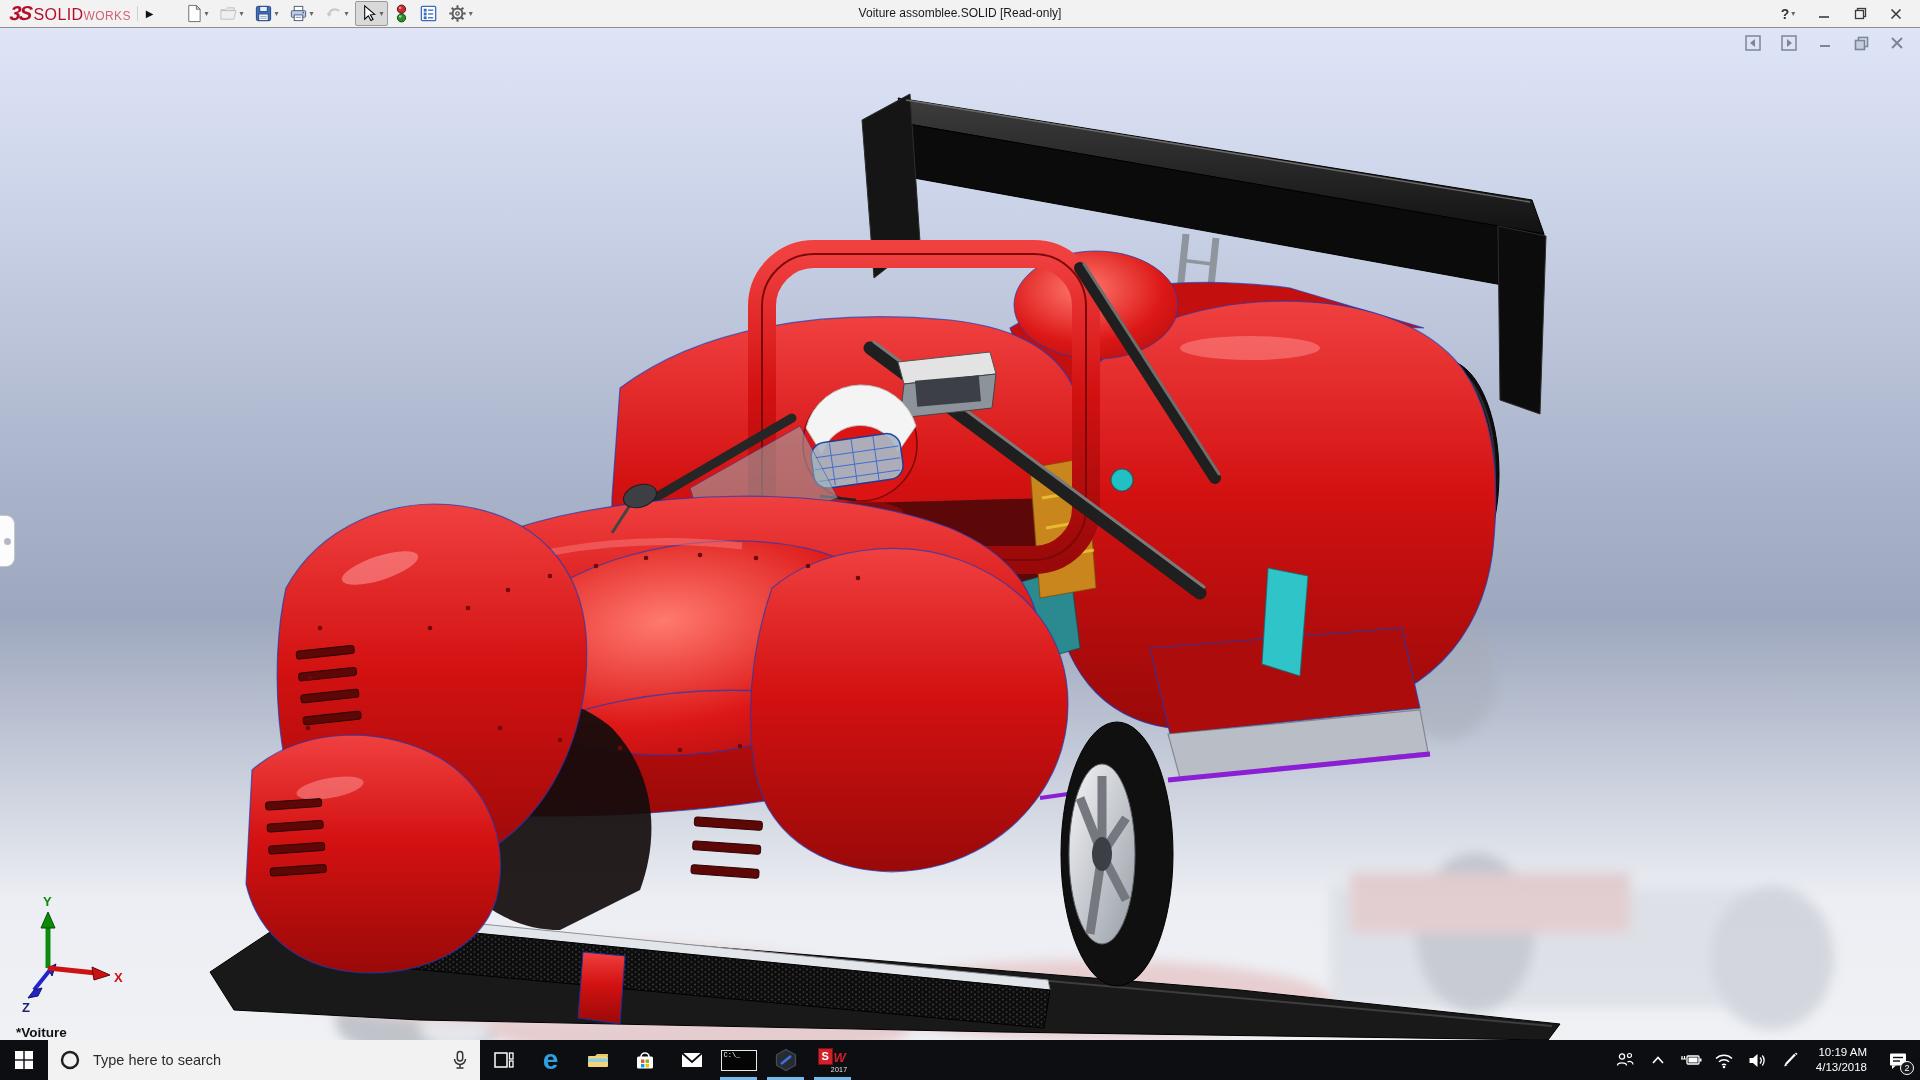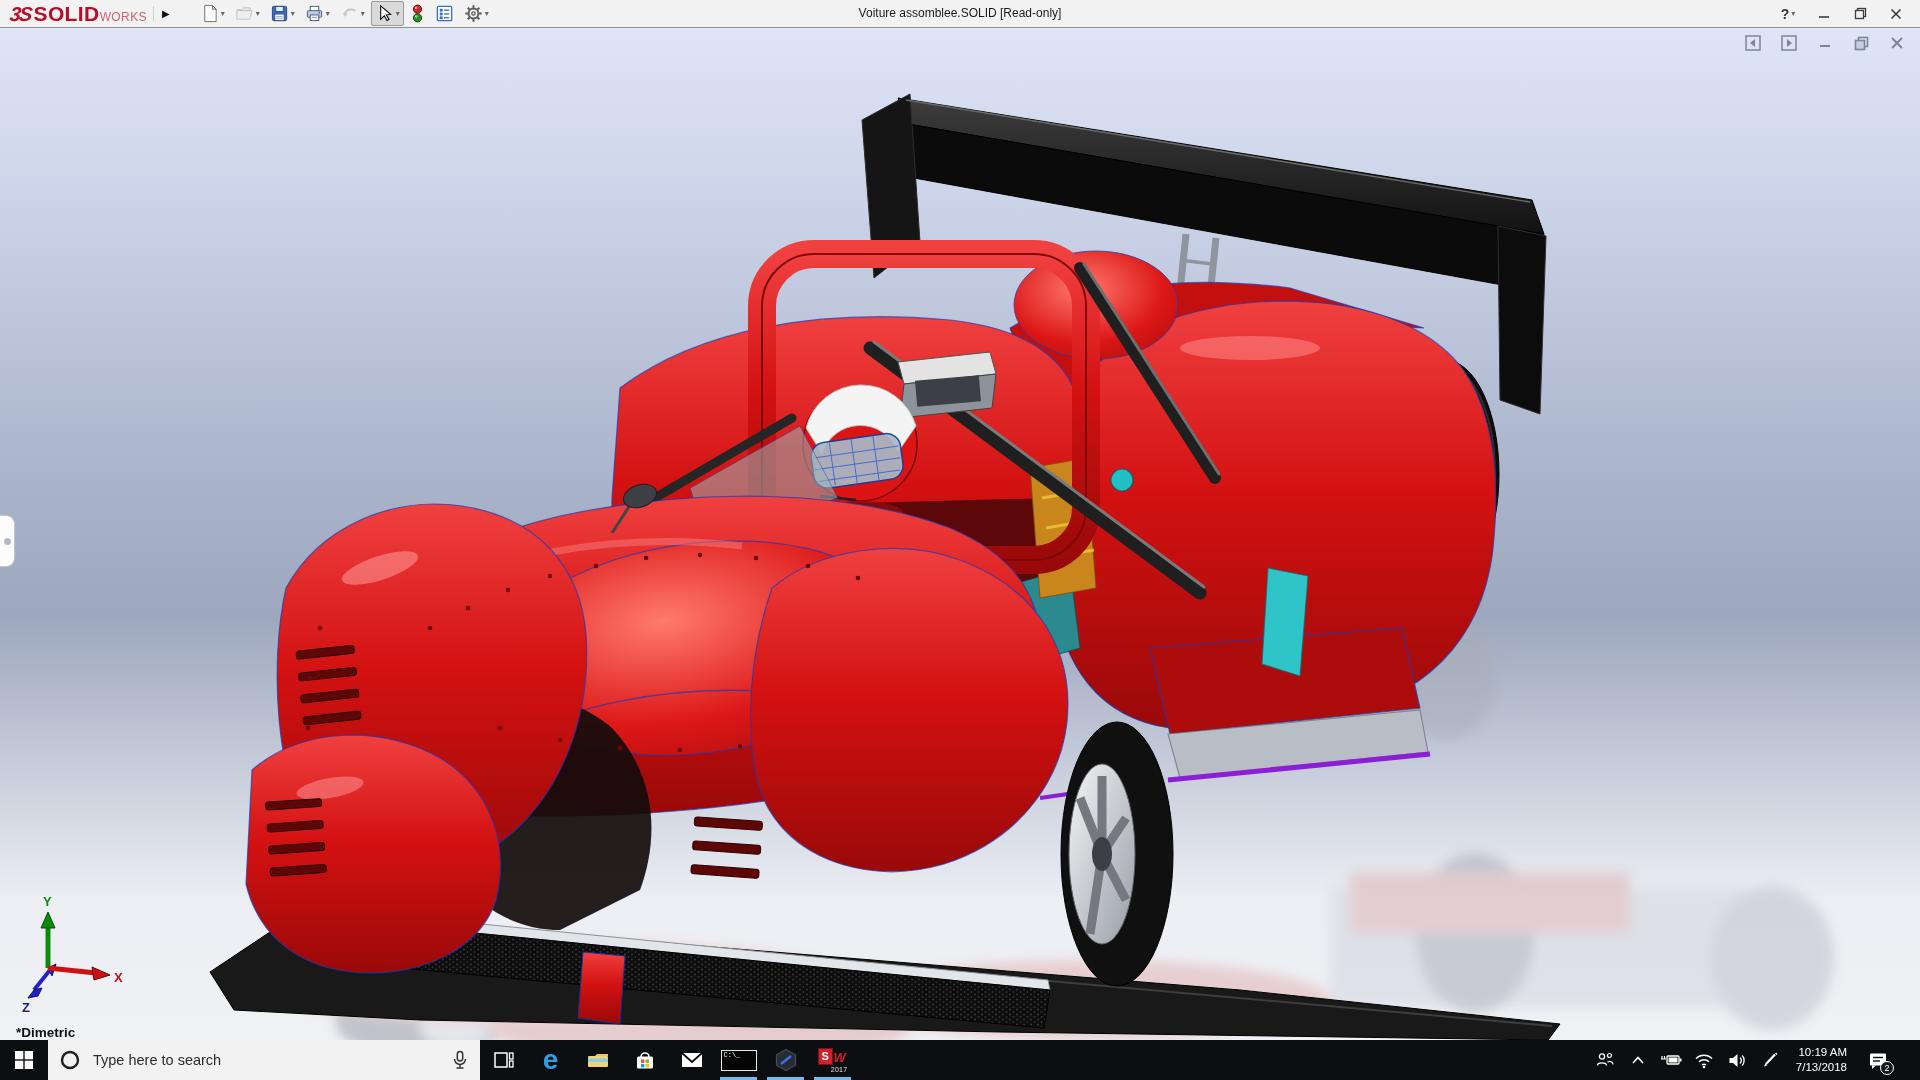--- a/index.html
+++ b/index.html
@@ -15,21 +15,21 @@
   .titlebar {
     height:28px; flex:0 0 28px; background:#f2f2f2;
     border-bottom:1px solid #8f8f8f;
     display:flex; align-items:center; position:relative; z-index:6;
   }
   .logo { display:flex; align-items:baseline; padding:0 6px 0 10px; }
   .logo-mark {
     font-weight:bold; font-style:italic; font-size:20px; color:#b60e28;
     transform:skewX(-8deg); margin-right:3px; letter-spacing:-2px;
   }
-  .logo-bold { font-weight:bold; font-size:21px; color:#b60e28; letter-spacing:.4px; }
+  .logo-bold { font-weight:normal; font-size:16px; color:#b60e28; letter-spacing:.4px; }
   .logo-light { font-weight:normal; font-size:12px; color:#cf6274; letter-spacing:.4px; }
   .flyout {
     border:none; background:transparent; font-size:10px; color:#111;
     padding:2px 8px; cursor:pointer; border-left:1px solid #d0d0d0; margin-right:18px;
   }
   .toolbar { display:flex; align-items:center; gap:2px; }
   .tb { display:flex; align-items:center; padding:2px 3px; border-radius:2px; border:1px solid transparent; }
   .tb.pressed { background:#d9d9d9; border:1px solid #9a9a9a; }
   .tb svg { display:block; }
   .caret { font-size:8px; color:#666; margin-left:2px; }
@@ -91,21 +91,21 @@
     width:36px; height:21px; background:#050505; border:1px solid #e8e8e8;
     font-family:"Liberation Mono",monospace; font-size:7px; color:#fff; padding:1px 2px; line-height:1.1;
   }
   .sw-badge { position:relative; width:30px; height:26px; }
   .sw-cube {
     position:absolute; left:0; top:1px; background:#d0202a; color:#fff; border:1px solid #7e1015;
     font-weight:bold; font-size:11px; line-height:1; padding:2px 3px;
   }
   .sw-w { position:absolute; left:16px; top:3px; color:#d0202a; font-weight:800; font-style:italic; font-size:13px; }
   .sw-year { position:absolute; right:0; bottom:0; font-size:7px; color:#e9e9e9; letter-spacing:.3px; }
-  .tray { margin-left:auto; display:flex; align-items:center; gap:7px; padding-right:24px; }
+  .tray { margin-left:auto; display:flex; align-items:center; gap:7px; padding-right:4px; }
   .tray-ic { width:26px; height:40px; display:grid; place-items:center; cursor:pointer; }
   .clock { text-align:right; font-size:11.5px; line-height:1.3; padding:0 6px; cursor:default; }
   .action { position:relative; width:36px; height:40px; display:grid; place-items:center; cursor:pointer; }
   .badge {
     position:absolute; right:2px; bottom:5px; width:14px; height:14px; border-radius:50%;
     background:#17191d; border:1px solid #fff; color:#fff; font-size:9px;
     display:grid; place-items:center; line-height:1;
   }
 </style>
 </head>
@@ -512,21 +512,21 @@
         <svg width="14" height="14" viewBox="0 0 14 14">
           <line x1="2" y1="2" x2="12" y2="12" stroke="#7c8699" stroke-width="2"></line>
           <line x1="12" y1="2" x2="2" y2="12" stroke="#7c8699" stroke-width="2"></line>
         </svg>
       </div>
     </div>
 
     <div class="left-tab">
         <span class="dot"></span>
       </div>
-    <div class="orientation">*Dimetric</div>
+    <div class="orientation">*Voiture</div>
   </div>
 
   <footer class="taskbar">
     <button class="start">
       <svg width="18" height="18" viewBox="0 0 18 18">
         <rect x="0" y="0" width="8.3" height="8.3" fill="#fff"></rect>
           <rect x="9.7" y="0" width="8.3" height="8.3" fill="#fff"></rect>
         <rect x="0" y="9.7" width="8.3" height="8.3" fill="#fff"></rect>
           <rect x="9.7" y="9.7" width="8.3" height="8.3" fill="#fff"></rect>
       </svg>
@@ -636,21 +636,21 @@
       </div>
       <div class="tray-ic">
         <svg width="18" height="18" viewBox="0 0 18 18">
           <line x1="5" y1="13" x2="14" y2="3.5" stroke="#fff" stroke-width="2.2"></line>
           <polygon points="3.2,15.5 4.2,12.2 6.4,14.2" fill="#fff"></polygon>
           <line x1="14.5" y1="2" x2="16" y2="3.5" stroke="#fff" stroke-width="1.4"></line>
         </svg>
       </div>
       <div class="clock">
         <div>10:19 AM</div>
-        <div>7/13/2018</div>
+        <div>4/13/2018</div>
       </div>
       <div class="action">
         <svg width="20" height="19" viewBox="0 0 20 19">
           <rect x="2" y="2.5" width="16" height="12" rx="1" fill="#fff"></rect>
           <polygon points="4,14.5 4,18 8,14.5" fill="#fff"></polygon>
           <line x1="5" y1="6.5" x2="15" y2="6.5" stroke="#0c0e11" stroke-width="1.4"></line>
           <line x1="5" y1="10" x2="12" y2="10" stroke="#0c0e11" stroke-width="1.4"></line>
         </svg>
         <span class="badge">2</span>
       </div>

